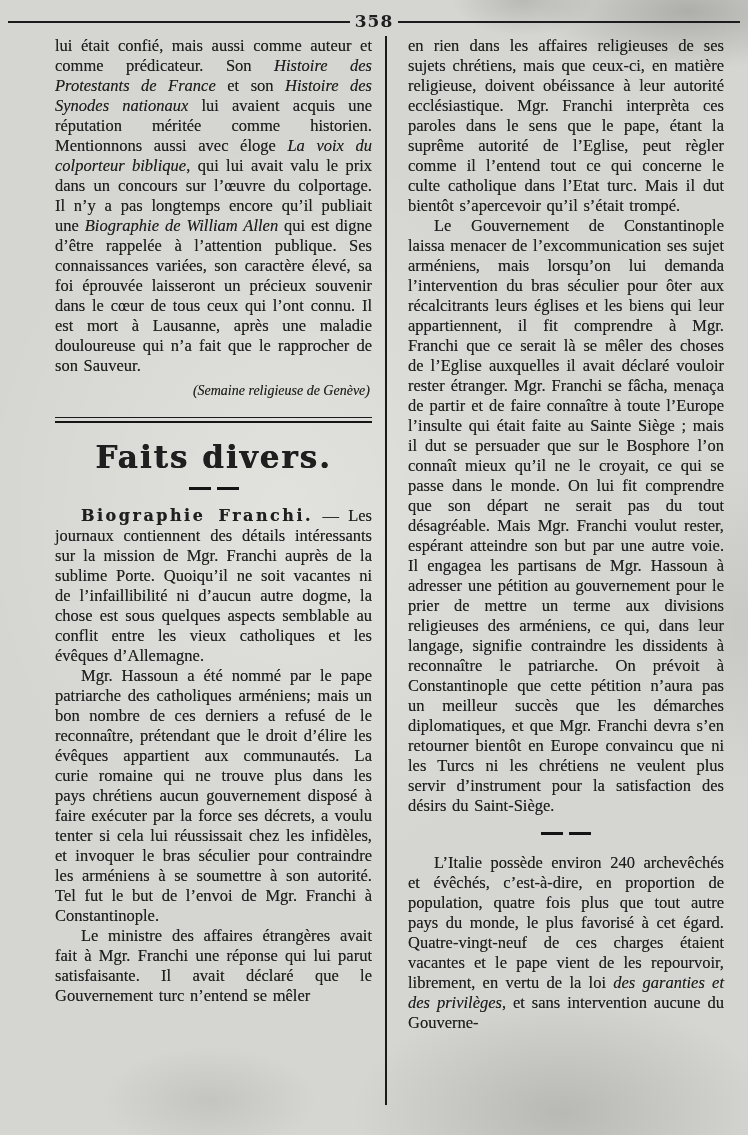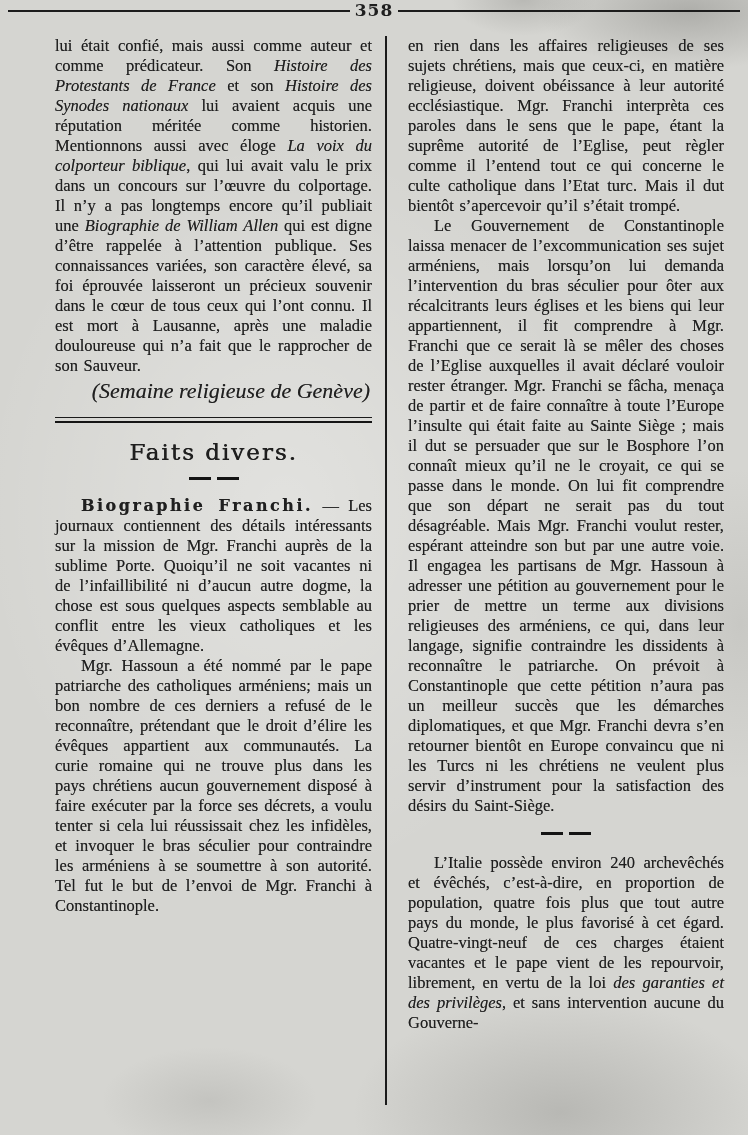--- a/index.html
+++ b/index.html
@@ -10,21 +10,21 @@
       radial-gradient(ellipse 230px 90px at 92% 1%, rgba(110,110,106,.38), transparent 65%),
       radial-gradient(ellipse 120px 60px at 70% 0%, rgba(120,120,116,.30), transparent 60%),
       radial-gradient(ellipse 320px 180px at 75% 98%, rgba(125,125,121,.33), transparent 65%),
       radial-gradient(ellipse 180px 90px at 28% 97%, rgba(135,135,131,.22), transparent 60%),
       radial-gradient(ellipse 140px 260px at 99% 55%, rgba(140,140,136,.18), transparent 60%),
       radial-gradient(ellipse 420px 520px at 38% 45%, rgba(255,255,255,.30), transparent 72%);
     font-family: "Liberation Serif", "DejaVu Serif", serif;
     color: #1f1f1f;
   }
   .pageno-row {
-    position: absolute; top: 2px; left: 8px; right: 8px;
+    position: absolute; top: 13px; left: 8px; right: 8px;
     display: flex; align-items: center; gap: 5px;
   }
   .pageno-row .rule { flex: 1; height: 2px; background: #1c1c1c; }
   .pageno {
     font-weight: bold; font-size: 17px; line-height: 17px;
     font-family: "DejaVu Serif", serif; letter-spacing: 1px;
   }
   .columns {
     position: absolute; top: 36px; left: 55px; right: 24px; bottom: 22px;
     display: flex; align-items: stretch;
@@ -38,31 +38,31 @@
     text-shadow: 0 0 0.4px rgba(20,20,20,.55);
   }
   .indent { text-indent: 26px; }
   .seg-i { font-style: italic; }
   .seg-head {
     font-weight: bold; letter-spacing: 2.5px;
     font-family: "DejaVu Serif", serif; font-size: 16px;
   }
   .attribution {
     margin: 5px 2px 0 0; text-align: right; font-style: italic;
-    font-size: 22px; line-height: 20px;
+    font-size: 14px; line-height: 20px;
     text-shadow: 0 0 0.4px rgba(20,20,20,.5);
   }
   .double-rule {
     height: 3px; margin: 16px 0 0 0;
     border-top: 1px solid #1b1b1b; border-bottom: 2px solid #151515;
   }
   .section-title {
     margin: 16px 0 4px 0; text-align: center;
-    font-family: "DejaVu Serif", serif; font-weight: normal;
-    font-size: 23px; letter-spacing: 2px;
+    font-family: "DejaVu Serif", serif; font-weight: bold;
+    font-size: 31px; letter-spacing: 2px;
     text-shadow: 0.5px 0 0 #1a1a1a;
   }
   .dash-sep {
     width: 50px; height: 3px; margin: 12px auto 16px auto;
     background: linear-gradient(90deg, #141414 0 44%, transparent 44% 56%, #141414 56% 100%);
   }
   .dash-sep.right { margin: 16px auto 18px auto; }
 </style>
 </head>
 <body>
@@ -76,20 +76,21 @@
 <div class="columns">
 
   <div class="col-left">
     <p class="para"><span>lui était confié, mais aussi comme auteur et comme prédicateur. Son </span><span class="seg-i">Histoire des Protestants de France</span><span> et son </span><span class="seg-i">Histoire des Synodes nationaux</span><span> lui avaient acquis une réputation méritée comme historien. Mentionnons aussi avec éloge </span><span class="seg-i">La voix du colporteur biblique</span><span>, qui lui avait valu le prix dans un concours sur l’œuvre du colportage. Il n’y a pas longtemps encore qu’il publiait une </span><span class="seg-i">Biographie de William Allen</span><span> qui est digne d’être rappelée à l’attention publique. Ses connaissances variées, son caractère élevé, sa foi éprouvée laisseront un précieux souvenir dans le cœur de tous ceux qui l’ont connu. Il est mort à Lausanne, après une maladie douloureuse qui n’a fait que le rapprocher de son Sauveur.</span></p>
     <p class="attribution">(Semaine religieuse de Genève)</p>
     <div class="double-rule"></div>
     <h2 class="section-title">Faits divers.</h2>
     <div class="dash-sep"></div>
     <p class="para indent"><span class="seg-head">Biographie Franchi.</span><span> — Les journaux contiennent des détails intéressants sur la mission de Mgr. Franchi auprès de la sublime Porte. Quoiqu’il ne soit vacantes ni de l’infaillibilité ni d’aucun autre dogme, la chose est sous quelques aspects semblable au conflit entre les vieux catholiques et les évêques d’Allemagne.</span></p>
     <p class="para indent"><span>Mgr. Hassoun a été nommé par le pape patriarche des catholiques arméniens; mais un bon nombre de ces derniers a refusé de le reconnaître, prétendant que le droit d’élire les évêques appartient aux communautés. La curie romaine qui ne trouve plus dans les pays chrétiens aucun gouvernement disposé à faire exécuter par la force ses décrets, a voulu tenter si cela lui réussissait chez les infidèles, et invoquer le bras séculier pour contraindre les arméniens à se soumettre à son autorité. Tel fut le but de l’envoi de Mgr. Franchi à Constantinople.</span></p>
+    <p class="para indent"><span>Le ministre des affaires étrangères avait fait à Mgr. Franchi une réponse qui lui parut satisfaisante. Il avait déclaré que le Gouvernement turc n’entend se mêler</span></p>
   </div>
 
   <div class="col-divider"></div>
 
   <div class="col-right">
     <p class="para"><span>en rien dans les affaires religieuses de ses sujets chrétiens, mais que ceux-ci, en matière religieuse, doivent obéissance à leur autorité ecclésiastique. Mgr. Franchi interprèta ces paroles dans le sens que le pape, étant la suprême autorité de l’Eglise, peut règler comme il l’entend tout ce qui concerne le culte catholique dans l’Etat turc. Mais il dut bientôt s’apercevoir qu’il s’était trompé.</span></p>
     <p class="para indent"><span>Le Gouvernement de Constantinople laissa menacer de l’excommunication ses sujet arméniens, mais lorsqu’on lui demanda l’intervention du bras séculier pour ôter aux récalcitrants leurs églises et les biens qui leur appartiennent, il fit comprendre à Mgr. Franchi que ce serait là se mêler des choses de l’Eglise auxquelles il avait déclaré vouloir rester étranger. Mgr. Franchi se fâcha, menaça de partir et de faire connaître à toute l’Europe l’insulte qui était faite au Sainte Siège ; mais il dut se persuader que sur le Bosphore l’on connaît mieux qu’il ne le croyait, ce qui se passe dans le monde. On lui fit comprendre que son départ ne serait pas du tout désagréable. Mais Mgr. Franchi voulut rester, espérant atteindre son but par une autre voie. Il engagea les partisans de Mgr. Hassoun à adresser une pétition au gouvernement pour le prier de mettre un terme aux divisions religieuses des arméniens, ce qui, dans leur langage, signifie contraindre les dissidents à reconnaître le patriarche. On prévoit à Constantinople que cette pétition n’aura pas un meilleur succès que les démarches diplomatiques, et que Mgr. Franchi devra s’en retourner bientôt en Europe convaincu que ni les Turcs ni les chrétiens ne veulent plus servir d’instrument pour la satisfaction des désirs du Saint-Siège.</span></p>
     <div class="dash-sep right"></div>
     <p class="para indent"><span>L’Italie possède environ 240 archevêchés et évêchés, c’est-à-dire, en proportion de population, quatre fois plus que tout autre pays du monde, le plus favorisé à cet égard. Quatre-vingt-neuf de ces charges étaient vacantes et le pape vient de les repourvoir, librement, en vertu de la loi </span><span class="seg-i">des garanties et des privilèges</span><span>, et sans intervention aucune du Gouverne-</span></p>
   </div>

